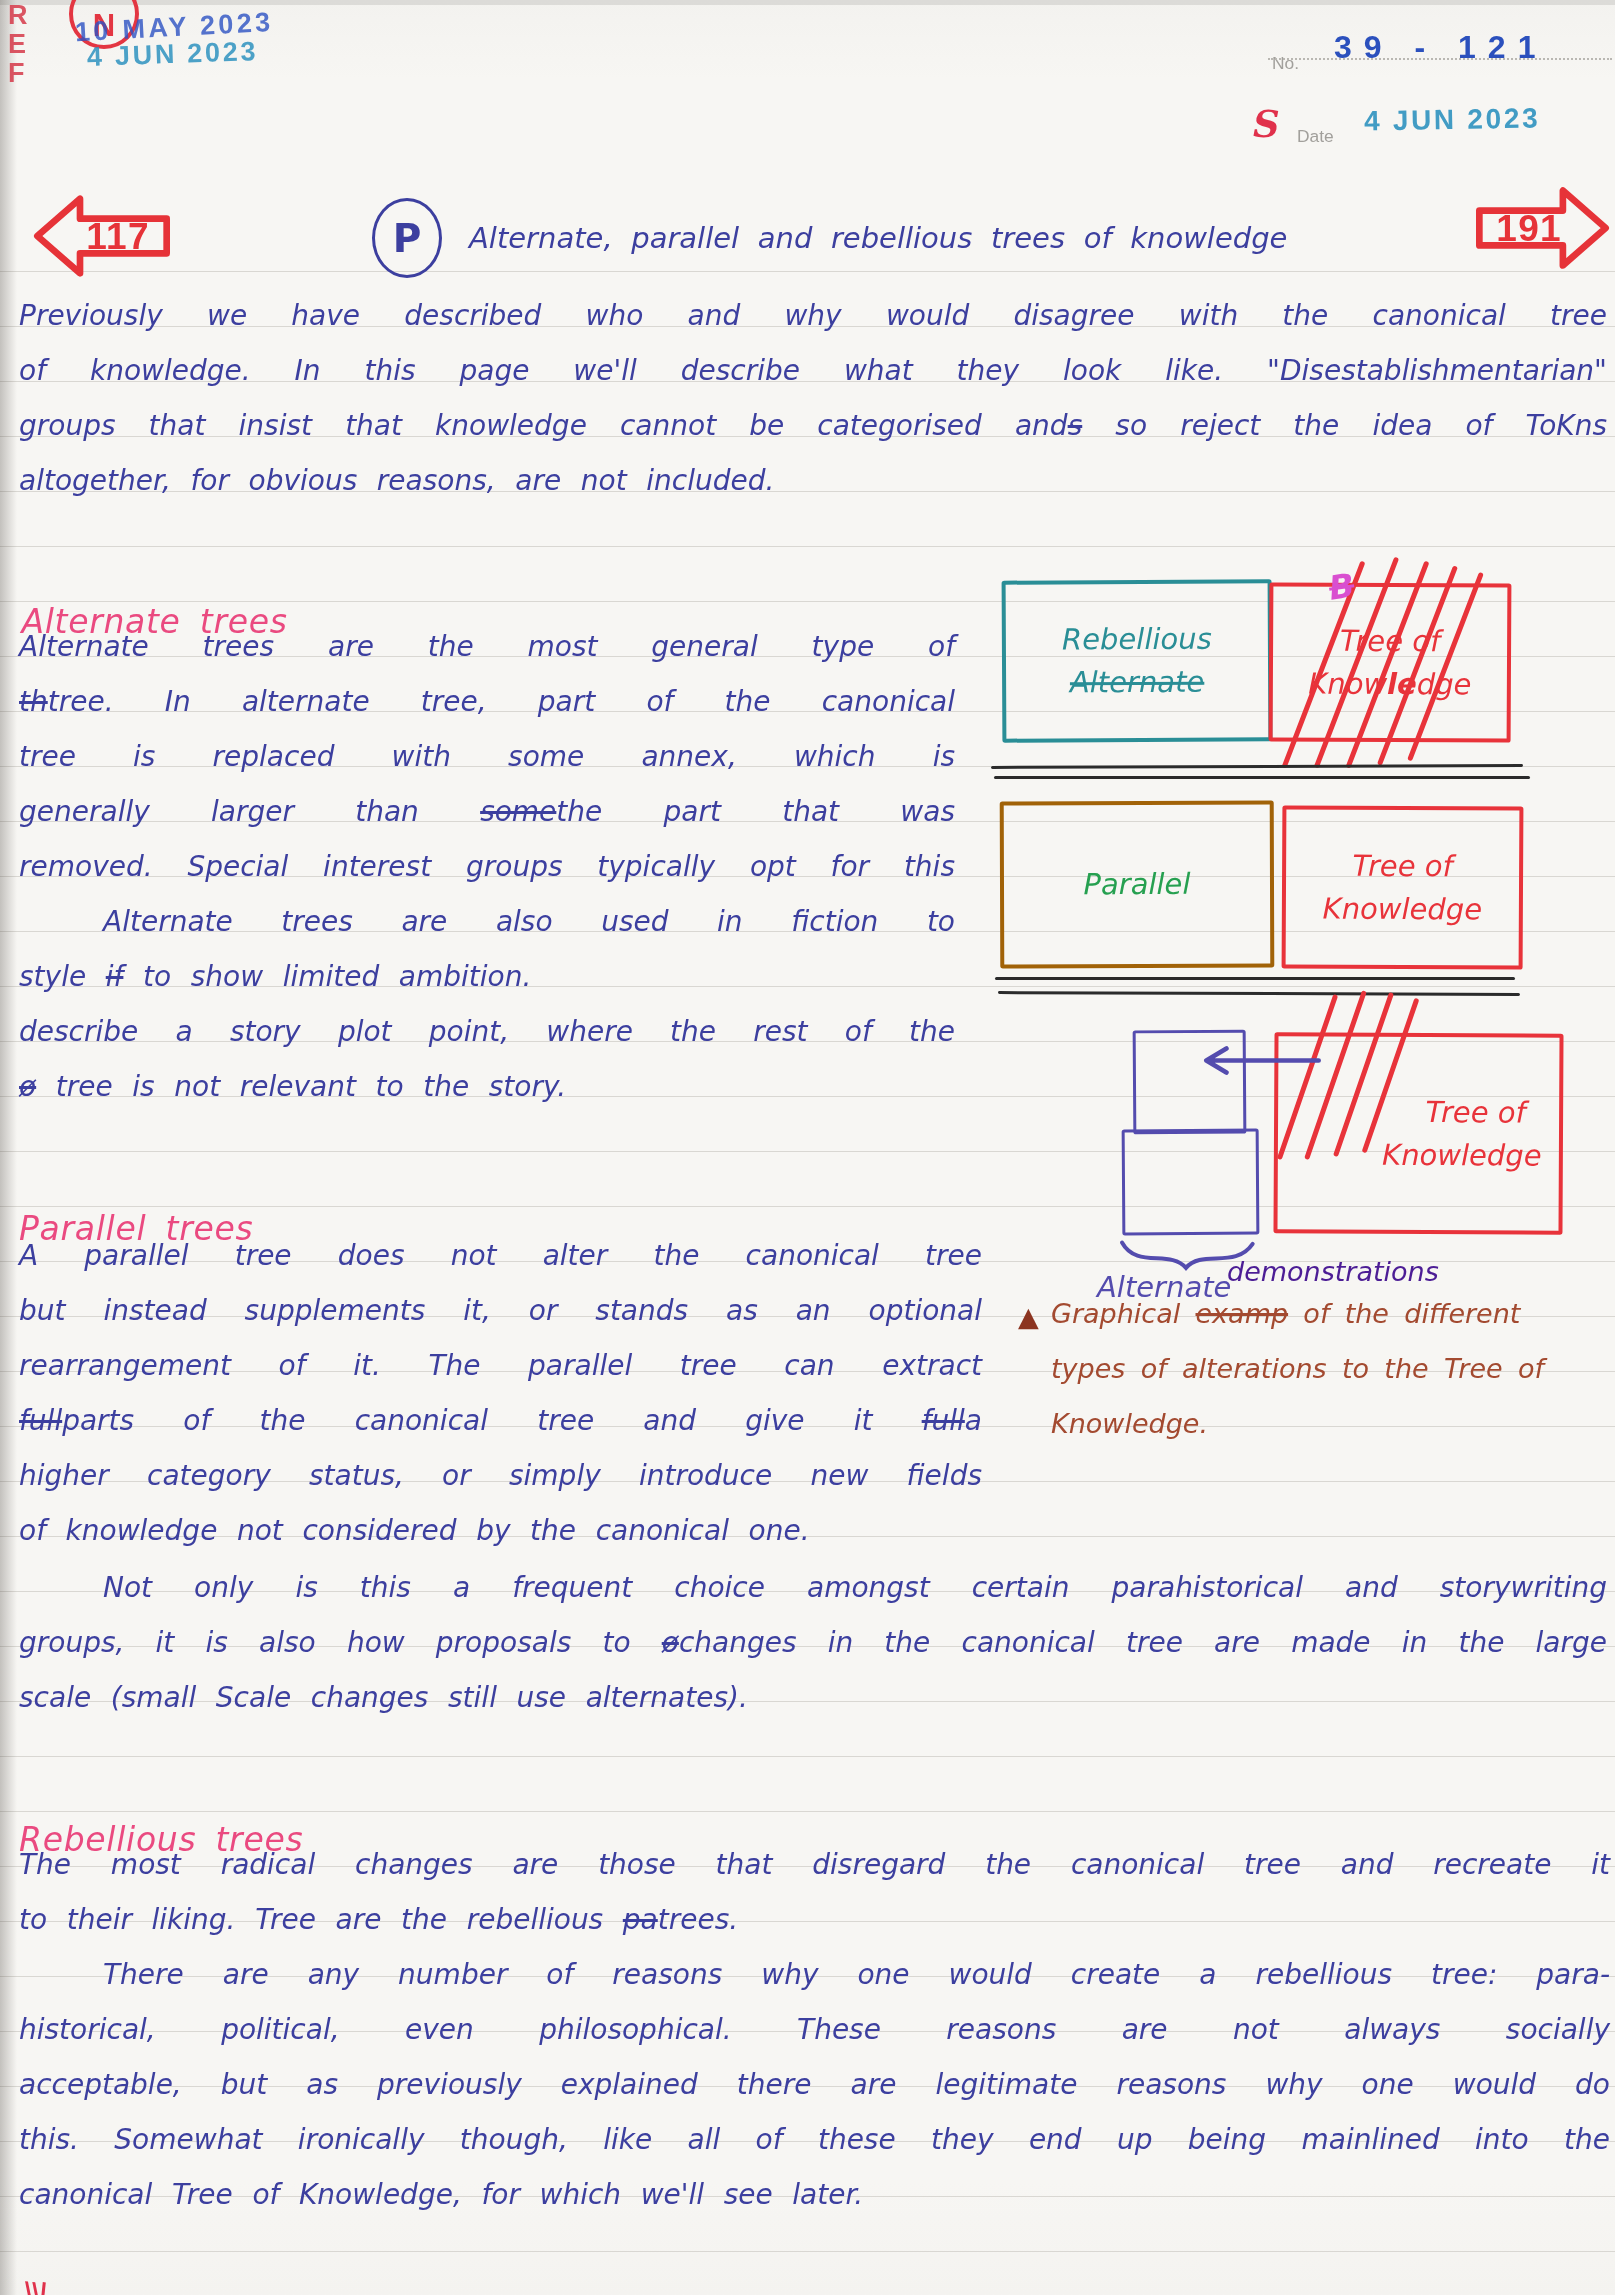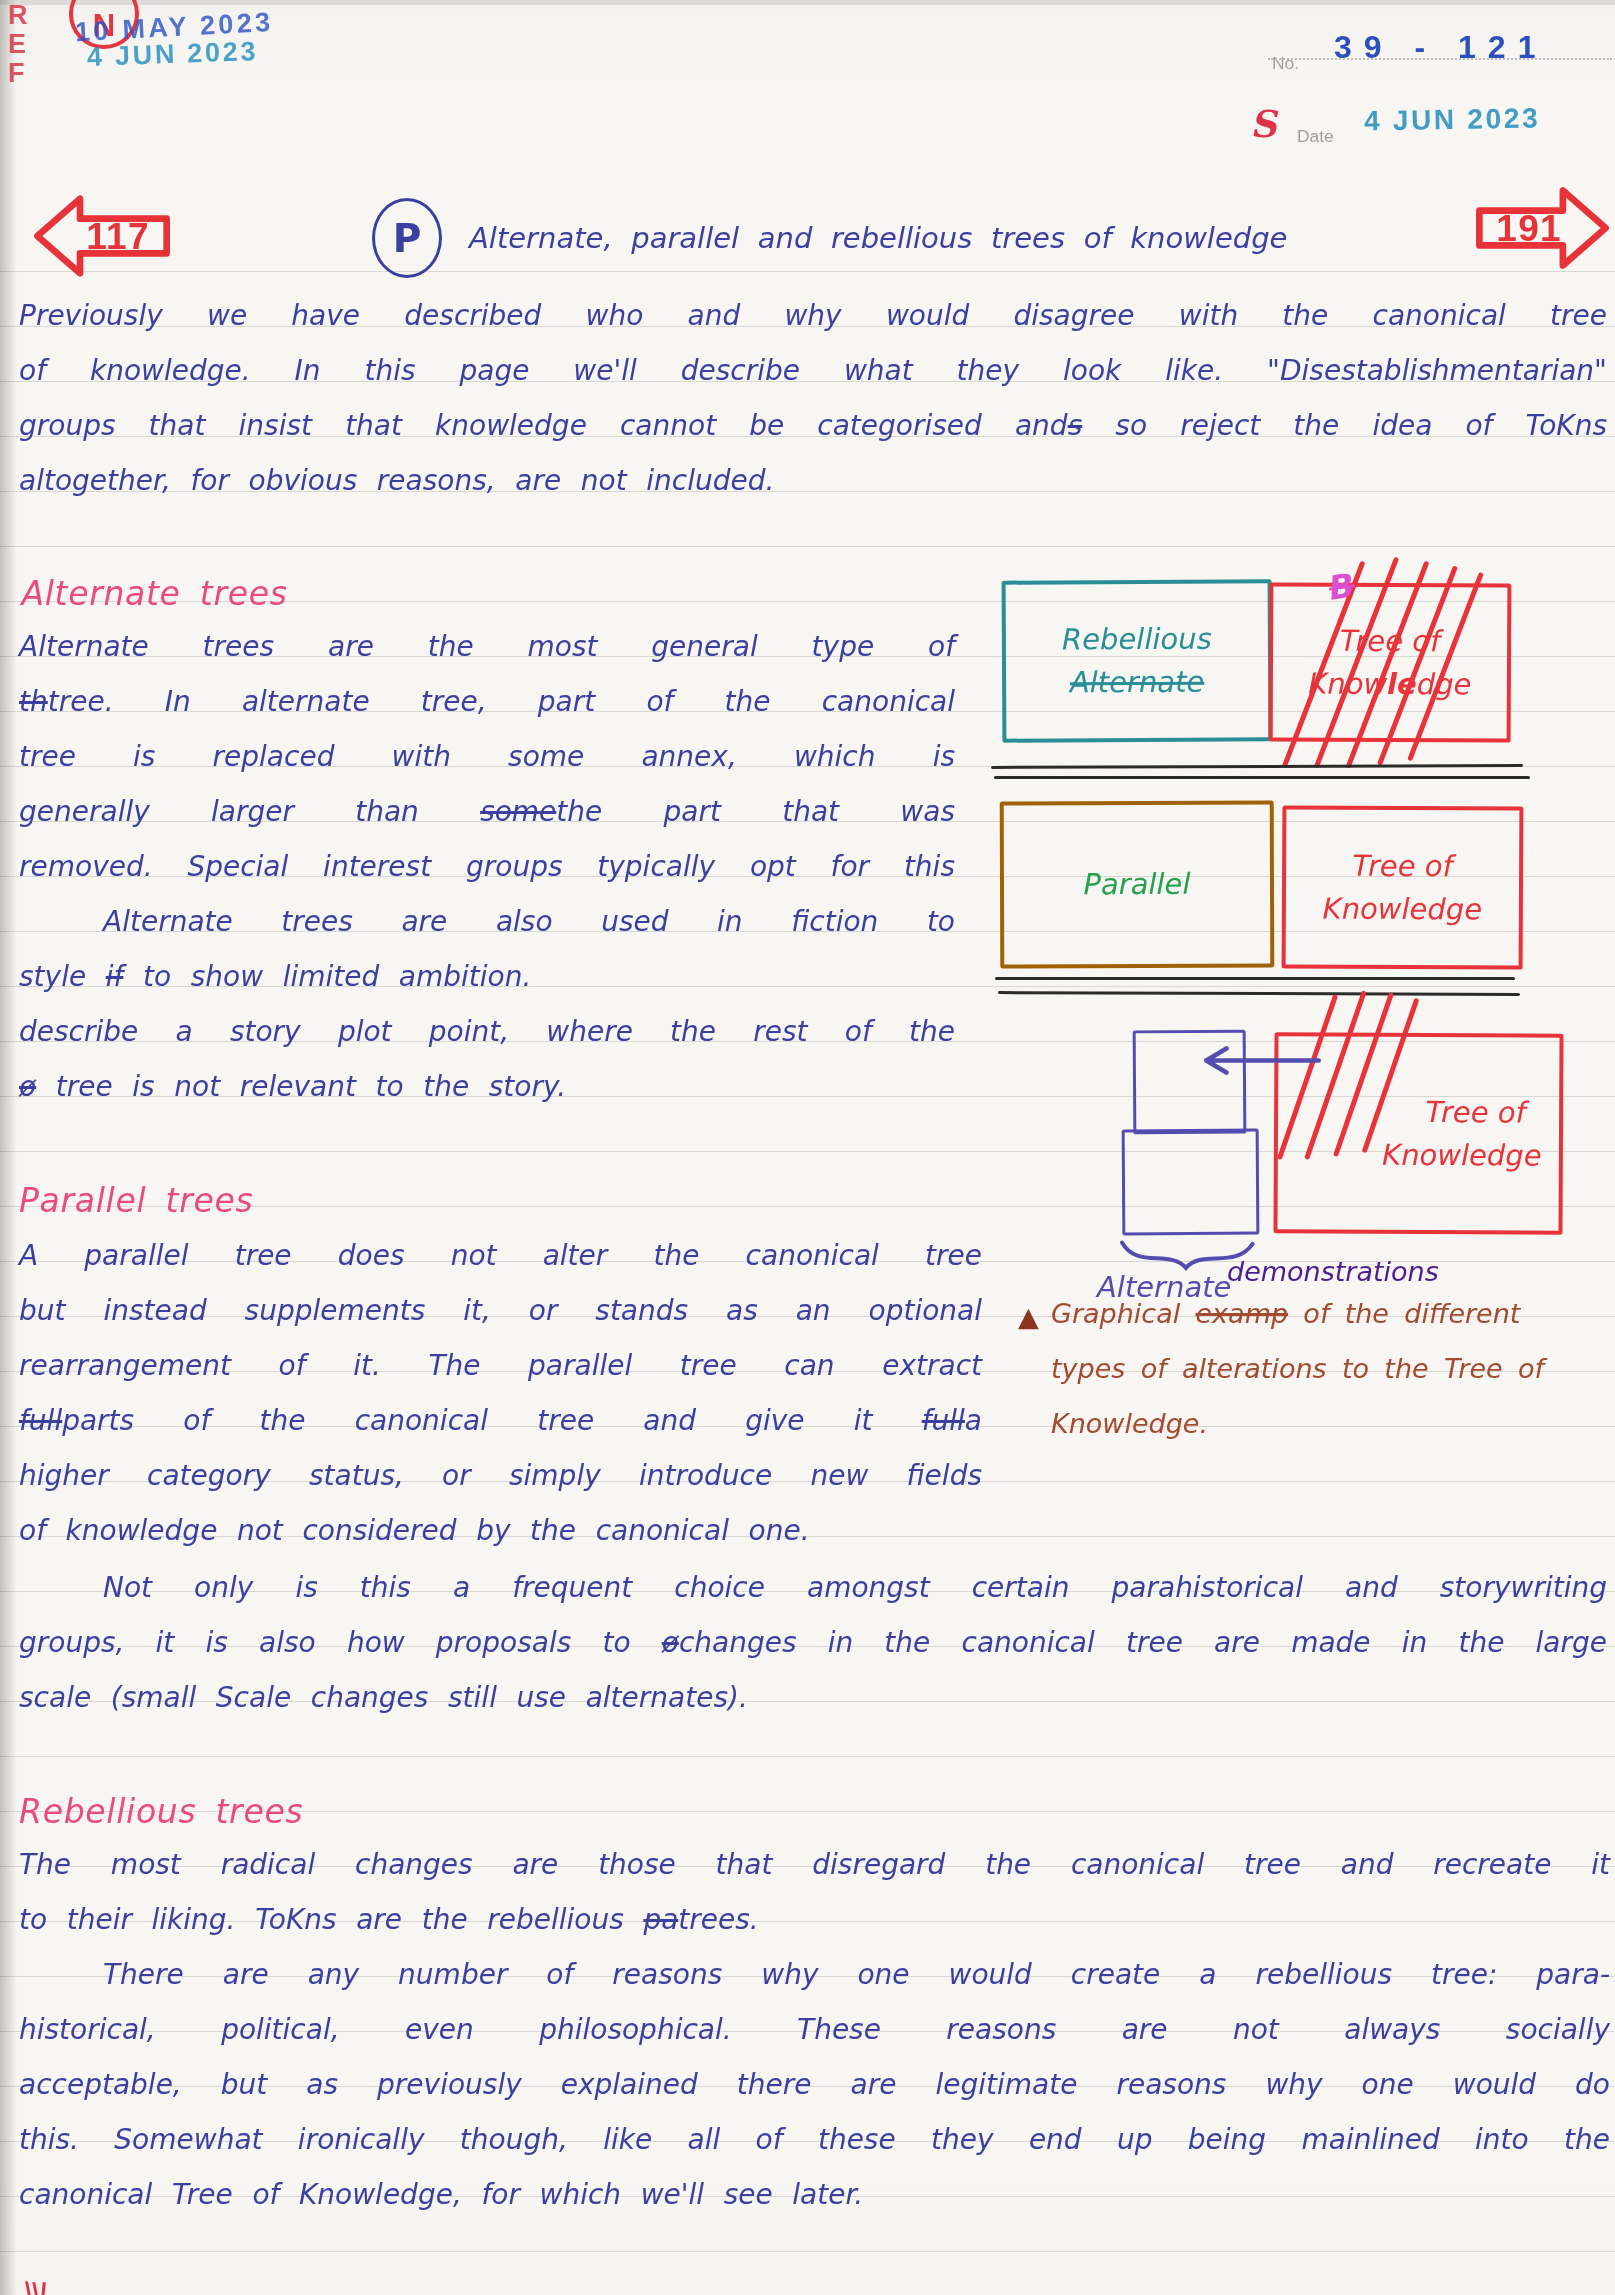--- a/index.html
+++ b/index.html
@@ -15,21 +15,21 @@
        background:repeating-linear-gradient(to bottom,#d9d7d2 0 1.3px,transparent 1.3px 55px);}
   
   .hand{font:italic 28px/55px "DejaVu Sans",sans-serif;color:#3c3f9f;word-spacing:10.7px;}
   .block{position:absolute;}
   .fill .hand-line{text-align:justify;text-align-last:justify;}
   .hand-line{white-space:nowrap;}
   .hand-line.end{text-align-last:left;}
   .hand-line.indent{padding-left:84px;}
   .strike{text-decoration:line-through;text-decoration-thickness:2.7px;}
   .bold{font-weight:bold;}
-  .sec-head{font:italic 33px/40px "DejaVu Sans",sans-serif;color:#ea4a80;letter-spacing:0.7px;word-spacing:8px;}
+  .sec-head{font:italic 33px/40px "DejaVu Sans",sans-serif;color:#ea4a80;letter-spacing:0.7px;word-spacing:8px;margin-top:28px;}
   
   .ref{position:absolute;left:8px;top:1.3px;color:#d63a4a;font:bold 27px/29px "Liberation Sans",sans-serif;opacity:.85;}
   .circleN{position:absolute;left:69px;top:-21.4px;width:62px;height:62px;border:4px solid #e33642;
        border-radius:50%;display:flex;align-items:flex-end;justify-content:center;color:#e33642;
        font:bold 31px/39px "Liberation Sans",sans-serif;}
   .stamp{position:absolute;font-family:"Liberation Sans",sans-serif;font-weight:bold;white-space:nowrap;}
   .stamp1{left:75px;top:12px;font-size:27px;color:#2d52c4;opacity:.8;transform:rotate(-3deg);letter-spacing:3.3px;}
   .stamp2{left:87px;top:39px;font-size:27px;color:#2f93c0;opacity:.85;transform:rotate(-2deg);letter-spacing:2.7px;}
   .no-label{position:absolute;left:1272px;top:53px;color:#a2a09c;font:17.4px "Liberation Sans",sans-serif;}
   .no-value{position:absolute;left:1334px;top:29px;color:#2b50bd;font:bold 32px "Liberation Sans",sans-serif;letter-spacing:12px;}
@@ -131,21 +131,21 @@
   </div>
 <div class="block hand fill" style="left:19px;top:1560px;width:1588px;">
     <div class="hand-line indent"><span>Not only is this a frequent choice amongst certain parahistorical and storywriting</span></div>
     <div class="hand-line"><span>groups, it is also how proposals to </span><span class="strike">ø</span><span>changes in the canonical tree are made in the large</span></div>
     <div class="hand-line end"><span>scale (small Scale changes still use alternates).</span></div>
   </div>
 
 <div class="block sec-head" style="left:19px;top:1792px;">Rebellious trees</div>
 <div class="block hand fill" style="left:19px;top:1837px;width:1591px;">
     <div class="hand-line"><span>The most radical changes are those that disregard the canonical tree and recreate it</span></div>
-    <div class="hand-line end"><span>to their liking. ToKns are the rebellious </span><span class="strike">pa</span><span>trees.</span></div>
+    <div class="hand-line end"><span>to their liking. Tree are the rebellious </span><span class="strike">pa</span><span>trees.</span></div>
     <div class="hand-line indent"><span>There are any number of reasons why one would create a rebellious tree: para-</span></div>
     <div class="hand-line"><span>historical, political, even philosophical. These reasons are not always socially</span></div>
     <div class="hand-line"><span>acceptable, but as previously explained there are legitimate reasons why one would do</span></div>
     <div class="hand-line"><span>this. Somewhat ironically though, like all of these they end up being mainlined into the</span></div>
     <div class="hand-line end"><span>canonical Tree of Knowledge, for which we'll see later.</span></div>
   </div>
 
 <div class="dbox teal" style="left:1002px;top:580px;width:262px;height:154px;">
   <div class="lbl">Rebellious</div>
   <div class="lbl strike">Alternate</div>

